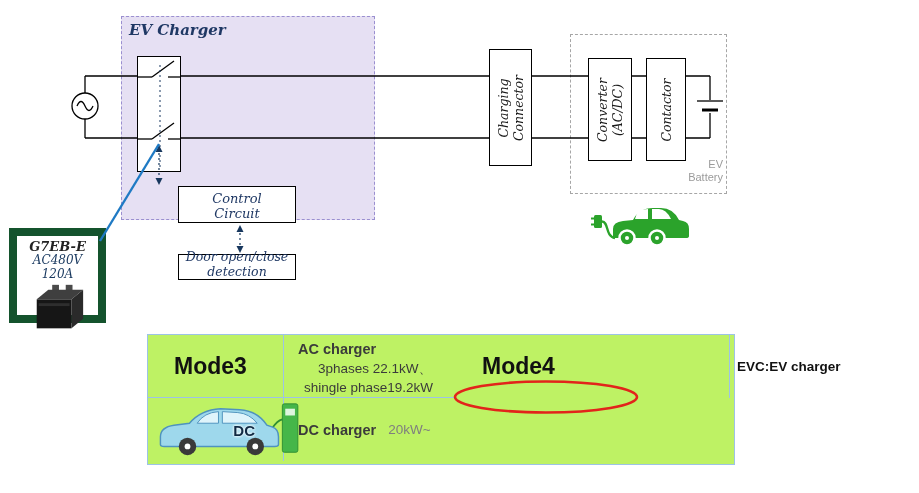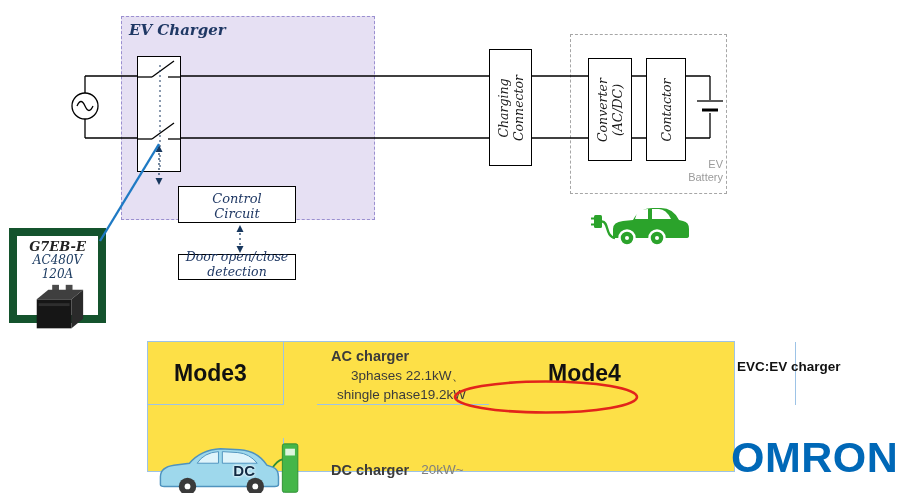--- a/index.html
+++ b/index.html
@@ -7,23 +7,23 @@
          font-family:"Liberation Sans",sans-serif;}
   .abs{position:absolute;box-sizing:border-box;}
   .layer{position:absolute;left:0;top:0;pointer-events:none;}
   .box{position:absolute;box-sizing:border-box;background:#fff;border:1px solid #000;z-index:3;}
   .hand{font-family:"DejaVu Serif",serif;font-style:italic;}
   .ml{white-space:pre-line;}
   .center{display:flex;align-items:flex-end;justify-content:center;text-align:center;}
   .vtext{position:absolute;left:50%;top:50%;transform:translate(-50%,-50%) rotate(-90deg);
          text-align:center;white-space:pre-line;line-height:1.2;}
   
-  .modes{position:absolute;left:147px;top:341px;width:586px;height:129px;z-index:3;
+  .modes{position:absolute;left:147px;top:334px;width:586px;height:129px;z-index:3;
          border:1.5px solid #9DC3E6;display:grid;grid-template-columns:136px 172px 274px;
-         grid-template-rows:63px 63px;background:#fde047;gap:33px;}
+         grid-template-rows:63px 63px;background:#bef264;}
   .modes .cell{border-right:1.5px solid #9DC3E6;border-bottom:1.5px solid #9DC3E6;
                position:relative;box-sizing:border-box;overflow:visible;}
   .modes .cell.last-col{border-right:none;}
   .modes .cell.last-row{border-bottom:none;}
   .mode-label{font-size:23px;font-weight:bold;color:#111;padding-left:26px;
               display:flex;align-items:center;height:100%;}
   .plug-label{position:absolute;right:28px;top:50%;transform:translateY(-50%);
               font-size:15px;font-weight:bold;color:#102A43;z-index:2;
               text-shadow:0 0 3px #fff,0 0 3px #fff;}
   .detail1{padding:5px 0 0 14px;font-size:13.5px;color:#3B3B3B;line-height:19px;}
@@ -183,16 +183,14 @@
     <div class="cell last-col last-row">
       <div class="detail2">
         <span class="t">DC charger</span>
         <span class="v">20kW~</span>
       </div>
     </div>
   </div>
 
   <div class="abs" style="left:737px;top:359px;font-size:13.5px;font-weight:bold;color:#111;z-index:3;">EVC:EV charger</div>
 
-  <div class="abs" style="left:731px;top:433px;font-size:43px;font-weight:bold;color:#0068B7;
-              letter-spacing:0.5px;z-index:3;font-family:'Liberation Sans',sans-serif;">OMRON</div>
 
 </div>
 
 </body></html>

